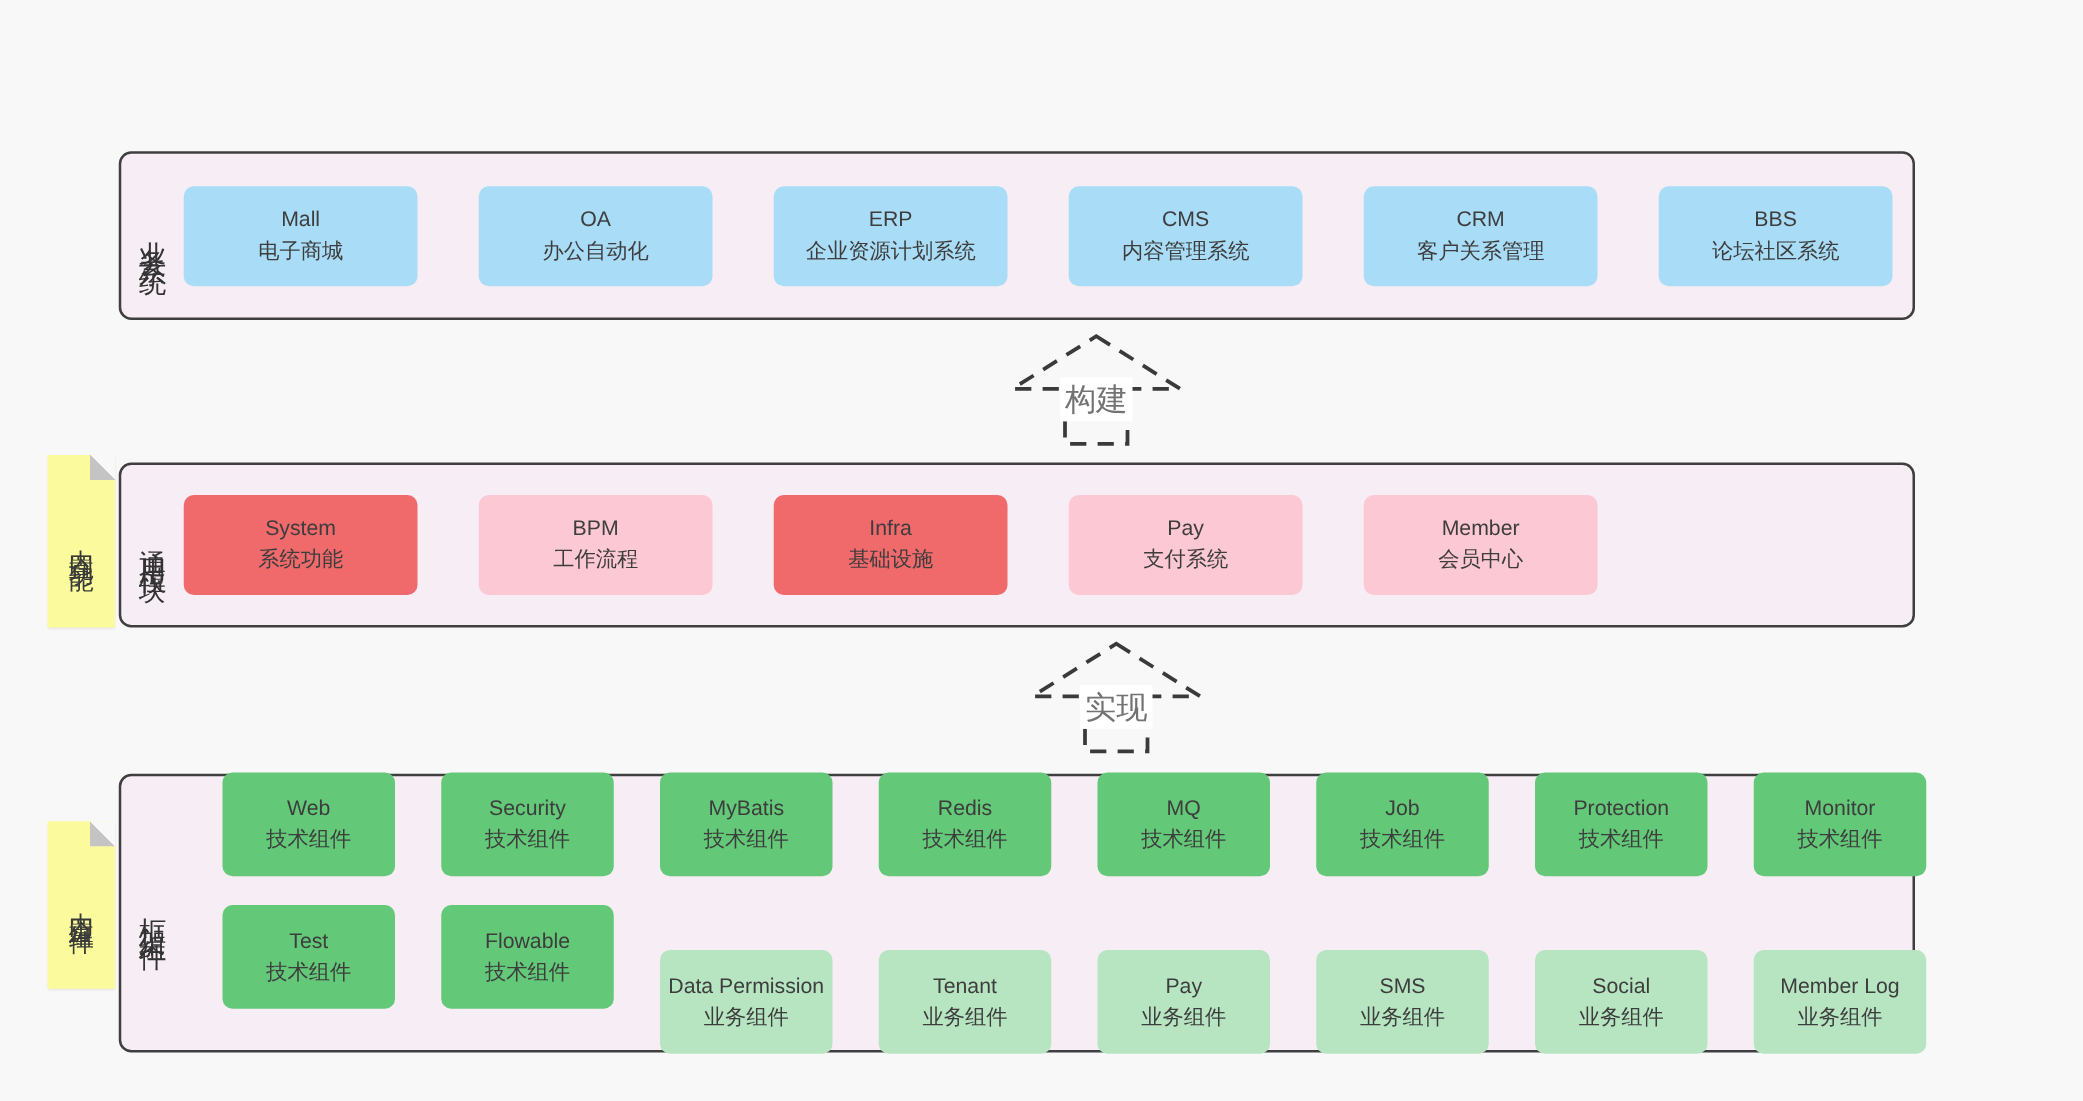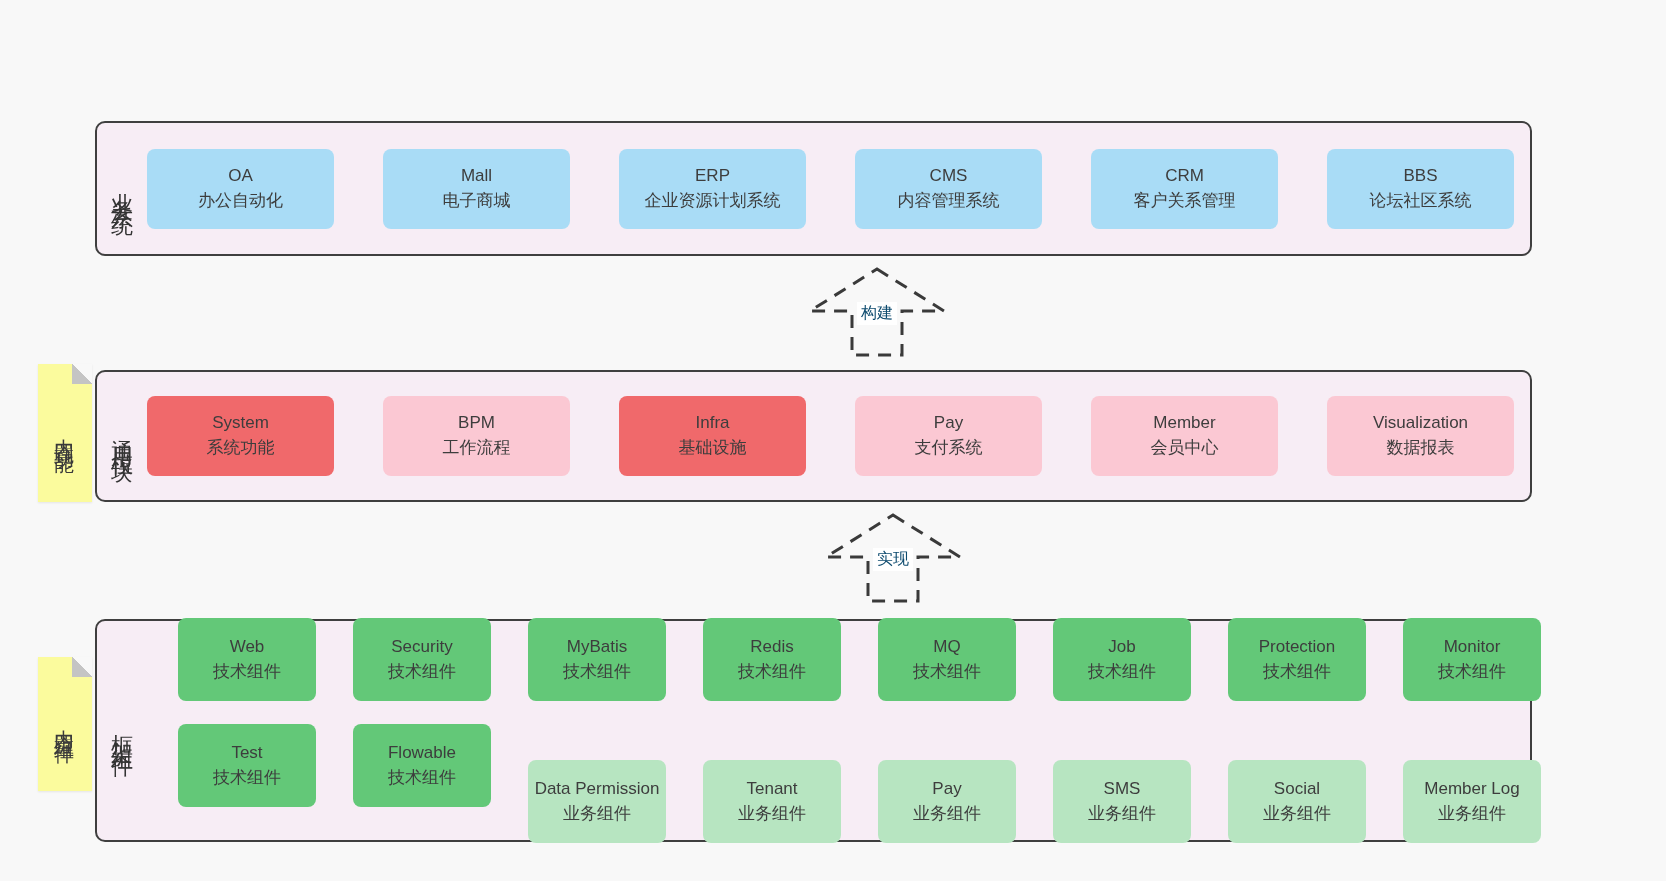--- a/index.html
+++ b/index.html
@@ -108,42 +108,42 @@
     position: absolute;
     width: 140px; height: 92px;
   }
   .arrow svg { display: block; }
   .arrow .arrow-label {
     position: absolute;
     left: 50%; top: 36px;
     transform: translateX(-50%);
     background: #ffffff;
     padding: 1px 4px;
-    font-size: 16px;
-    color: #0c4a6e;
+    font-size: 25px;
+    color: #737373;
     white-space: nowrap;
   }
   .arrow1 { left: 807px; top: 266px; }
   .arrow2 { left: 823px; top: 512px; }
 </style>
 </head>
 <body>
 
 <div class="canvas">
 
   <section class="panel panel1">
     <div class="side-label">业务系统</div>
     <div class="box-row">
       <div class="box blue">
+        <div>Mall</div>
+        <div>电子商城</div>
+      </div>
+      <div class="box blue">
         <div>OA</div>
         <div>办公自动化</div>
-      </div>
-      <div class="box blue">
-        <div>Mall</div>
-        <div>电子商城</div>
       </div>
       <div class="box blue">
         <div>ERP</div>
         <div>企业资源计划系统</div>
       </div>
       <div class="box blue">
         <div>CMS</div>
         <div>内容管理系统</div>
       </div>
       <div class="box blue">
@@ -184,24 +184,20 @@
         <div>基础设施</div>
       </div>
       <div class="box pink">
         <div>Pay</div>
         <div>支付系统</div>
       </div>
       <div class="box pink">
         <div>Member</div>
         <div>会员中心</div>
       </div>
-      <div class="box pink">
-        <div>Visualization</div>
-        <div>数据报表</div>
-      </div>
     </div>
   </section>
 
   <div class="arrow arrow2">
     <svg width="140" height="92" viewBox="0 0 140 92">
       <polygon points="70,3 137,45 95,45 95,89 45,89 45,45 3,45" fill="#f8f8f8" stroke="#3a3a3a" stroke-width="3" stroke-dasharray="13 9"></polygon>
     </svg>
     <span class="arrow-label">实现</span>
   </div>
 

